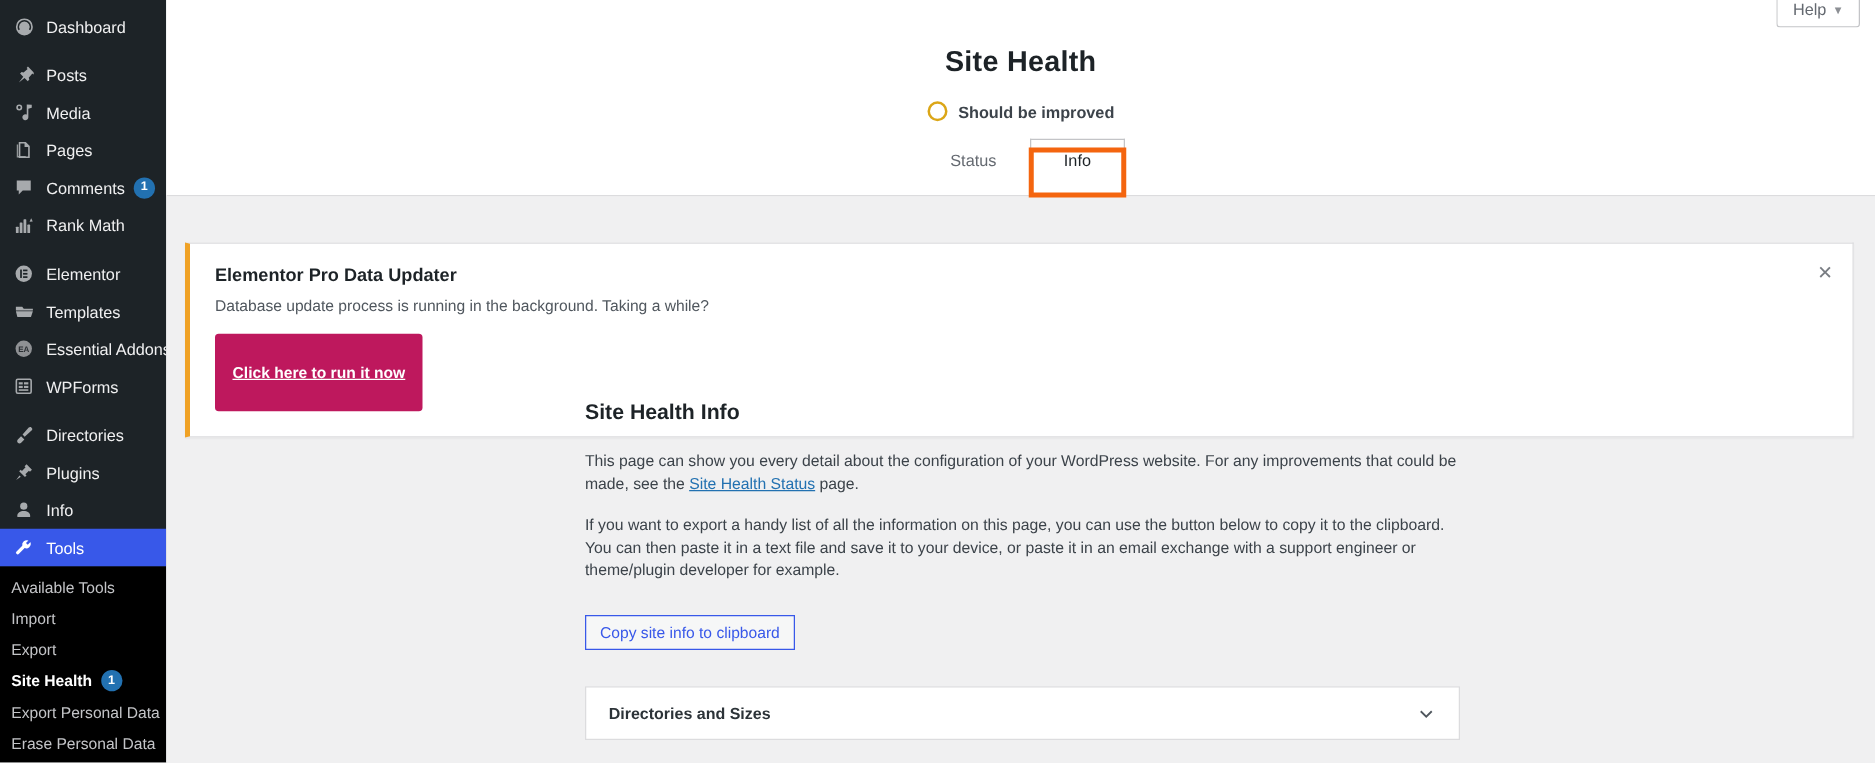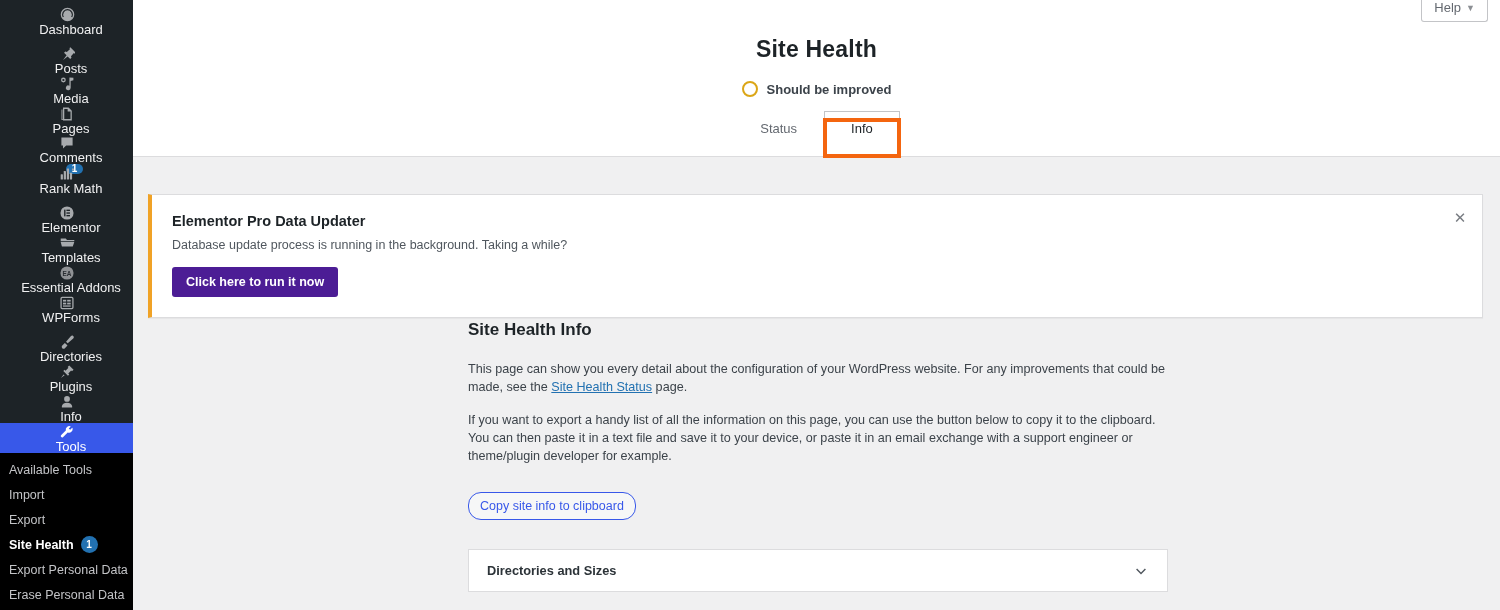--- a/index.html
+++ b/index.html
@@ -35,21 +35,20 @@
     position: relative;
     display: flex;
     align-items: center;
     height: 30px;
     padding-left: 9px;
     color: #f0f0f1;
     font-size: 13px;
     line-height: 1;
     cursor: pointer;
     white-space: nowrap;
-    flex-direction: column;
   }
 
   .menu-item .mi-icon {
     width: 20px;
     min-width: 20px;
     height: 20px;
     margin-right: 8px;
     display: flex;
     align-items: center;
     justify-content: center;
@@ -226,29 +225,30 @@
     color: #1d2327;
     margin-bottom: 9px;
   }
   .notice-text {
     font-size: 12.5px;
     color: #50575e;
     margin-bottom: 15px;
   }
   .btn-primary {
     display: inline-block;
-    background: #4c1d95;
+    background: #be185d;
     color: #fff;
     font-size: 12.5px;
     font-weight: bold;
-    padding: 8px 14px;
+    padding: 24px 14px;
     border: none;
     border-radius: 3px;
     cursor: pointer;
     font-family: "Liberation Sans", sans-serif;
+    text-decoration: underline;
   }
   .notice-dismiss {
     position: absolute;
     top: 13px;
     right: 12px;
     width: 20px; height: 20px;
     display: flex; align-items: center; justify-content: center;
     color: #787c82;
     font-size: 15px;
     cursor: pointer;
@@ -278,21 +278,21 @@
   .info-p a {
     color: #2271b1;
     text-decoration: underline;
   }
   .btn-secondary {
     margin-top: 13px;
     display: inline-block;
     background: #f6f7f7;
     color: #3858e9;
     border: 1px solid #3858e9;
-    border-radius: 13px;
+    border-radius: 0;
     padding: 6px 11px;
     font-size: 12.5px;
     cursor: pointer;
     font-family: "Liberation Sans", sans-serif;
   }
 
   
   .accordion {
     margin-top: 29px;
     border: 1px solid #dcdcde;

